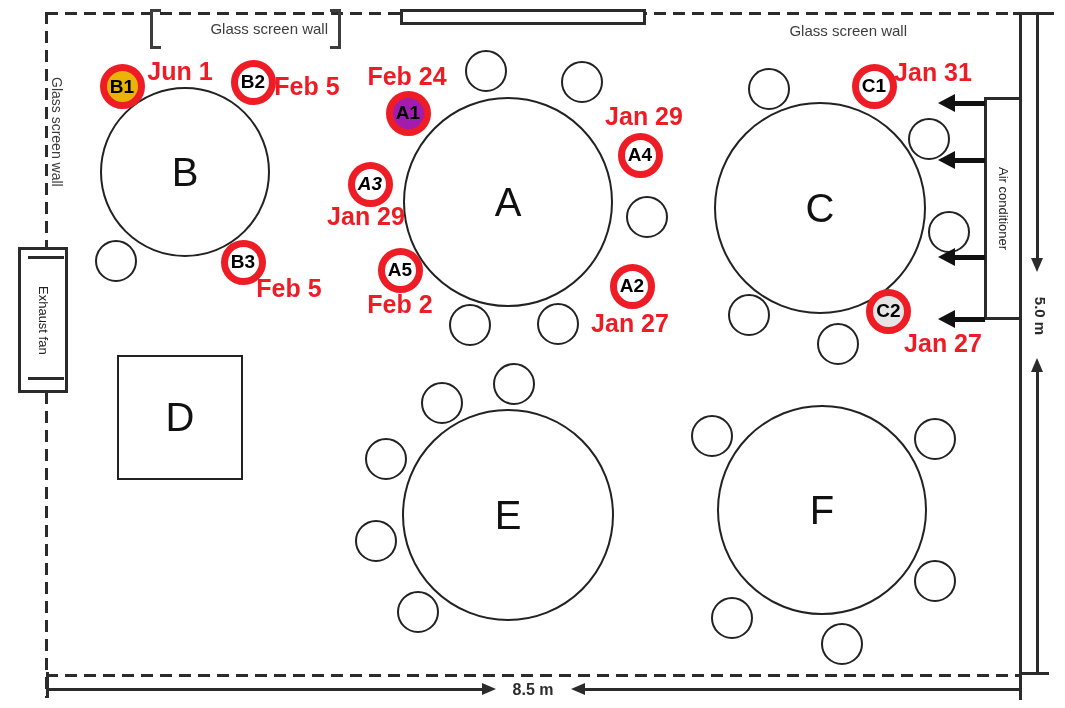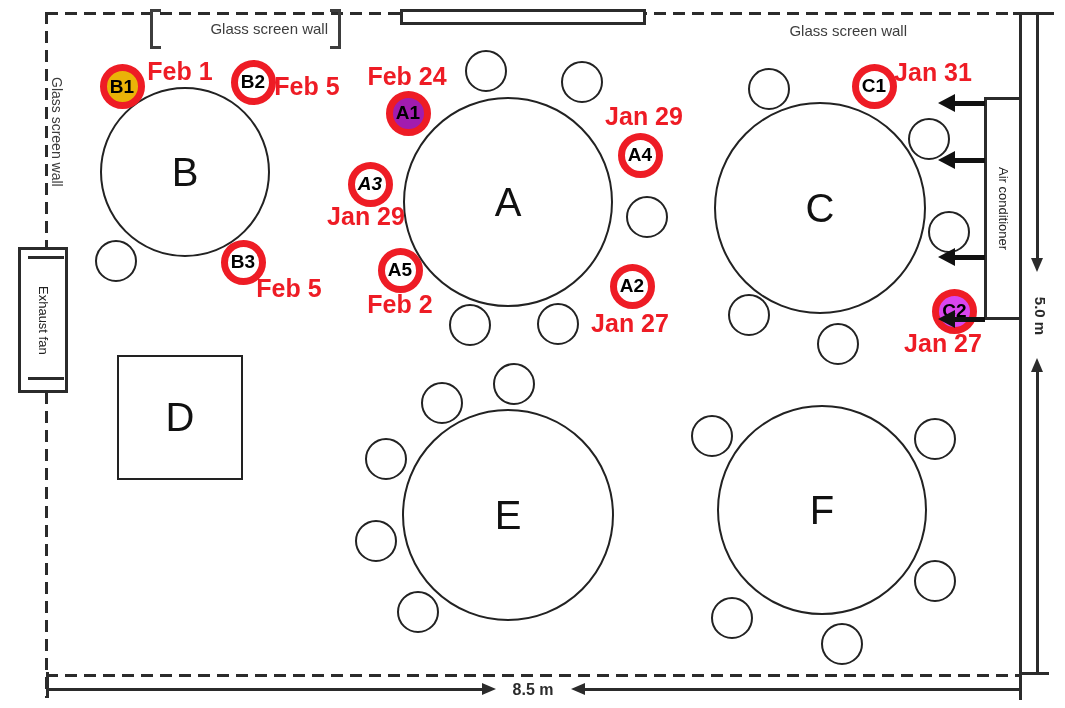--- a/index.html
+++ b/index.html
@@ -132,28 +132,28 @@
     <div class="date" style="left: 407px; top: 76px; color: rgb(238, 28, 37);">Feb 24</div>
     <div class="patient" style="left: 609.5px; top: 263.5px; border-color: rgb(238, 28, 37); background: rgb(255, 255, 255);">A2</div>
     <div class="date" style="left: 630px; top: 323px; color: rgb(238, 28, 37);">Jan 27</div>
     <div class="patient" style="left: 347.5px; top: 161.5px; border-color: rgb(238, 28, 37); background: rgb(255, 255, 255); font-style: italic;">A3</div>
     <div class="date" style="left: 366px; top: 216px; color: rgb(238, 28, 37);">Jan 29</div>
     <div class="patient" style="left: 617.5px; top: 132.5px; border-color: rgb(238, 28, 37); background: rgb(255, 255, 255);">A4</div>
     <div class="date" style="left: 644px; top: 116px; color: rgb(238, 28, 37);">Jan 29</div>
     <div class="patient" style="left: 377.5px; top: 247.5px; border-color: rgb(238, 28, 37); background: rgb(255, 255, 255);">A5</div>
     <div class="date" style="left: 400px; top: 304px; color: rgb(238, 28, 37);">Feb 2</div>
     <div class="patient" style="left: 99.5px; top: 64px; border-color: rgb(238, 28, 37); background: #eab308;">B1</div>
-    <div class="date" style="left: 180px; top: 71px; color: rgb(238, 28, 37);">Feb 1</div>
+    <div class="date" style="left: 180px; top: 71px; color: rgb(238, 28, 37);">Jun 1</div>
     <div class="patient" style="left: 230.5px; top: 59.5px; border-color: rgb(238, 28, 37); background: rgb(255, 255, 255);">B2</div>
     <div class="date" style="left: 307px; top: 86px; color: rgb(238, 28, 37);">Feb 5</div>
     <div class="patient" style="left: 220.5px; top: 239.5px; border-color: rgb(238, 28, 37); background: rgb(255, 255, 255);">B3</div>
     <div class="date" style="left: 289px; top: 288px; color: rgb(238, 28, 37);">Feb 5</div>
     <div class="patient" style="left: 851.5px; top: 63.5px; border-color: rgb(238, 28, 37); background: rgb(255, 255, 255);">C1</div>
     <div class="date" style="left: 933px; top: 72px; color: rgb(238, 28, 37);">Jan 31</div>
-    <div class="patient" style="left: 932px; top: 288.5px; border-color: rgb(238, 28, 37); background: #d946ef;">C2</div>
+    <div class="patient" style="left: 866px; top: 288.5px; border-color: rgb(238, 28, 37); background: #e5e5e5;">C2</div>
     <div class="date" style="left: 943px; top: 343px; color: rgb(238, 28, 37);">Jan 27</div>
     <div class="arrow-shaft" style="left: 952px; top: 100.5px; width: 33px; height: 5px;"></div>
     <div class="ah-left" style="left: 938px; top: 94px;"></div>
     <div class="arrow-shaft" style="left: 952px; top: 157.5px; width: 33px; height: 5px;"></div>
     <div class="ah-left" style="left: 938px; top: 151px;"></div>
     <div class="arrow-shaft" style="left: 952px; top: 254.5px; width: 33px; height: 5px;"></div>
     <div class="ah-left" style="left: 938px; top: 248px;"></div>
     <div class="arrow-shaft" style="left: 952px; top: 316.5px; width: 33px; height: 5px;"></div>
     <div class="ah-left" style="left: 938px; top: 310px;"></div>
   </div>

